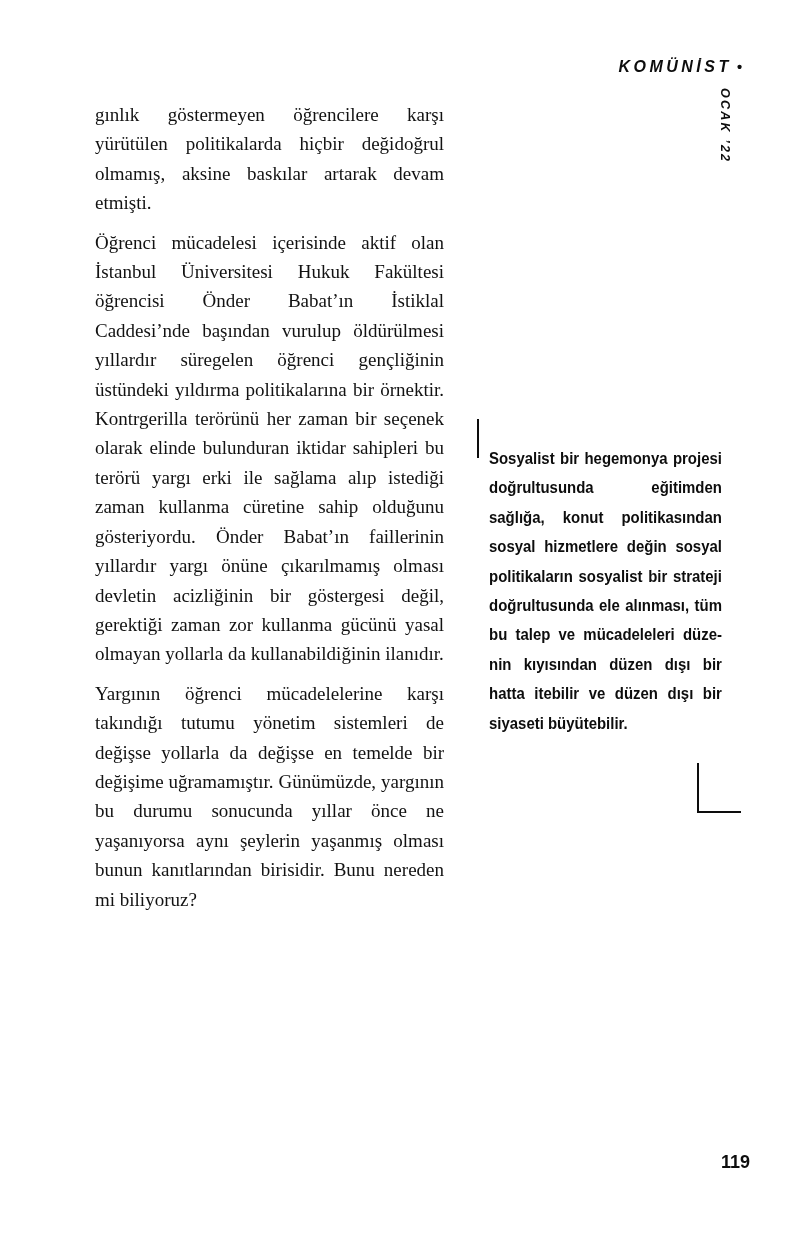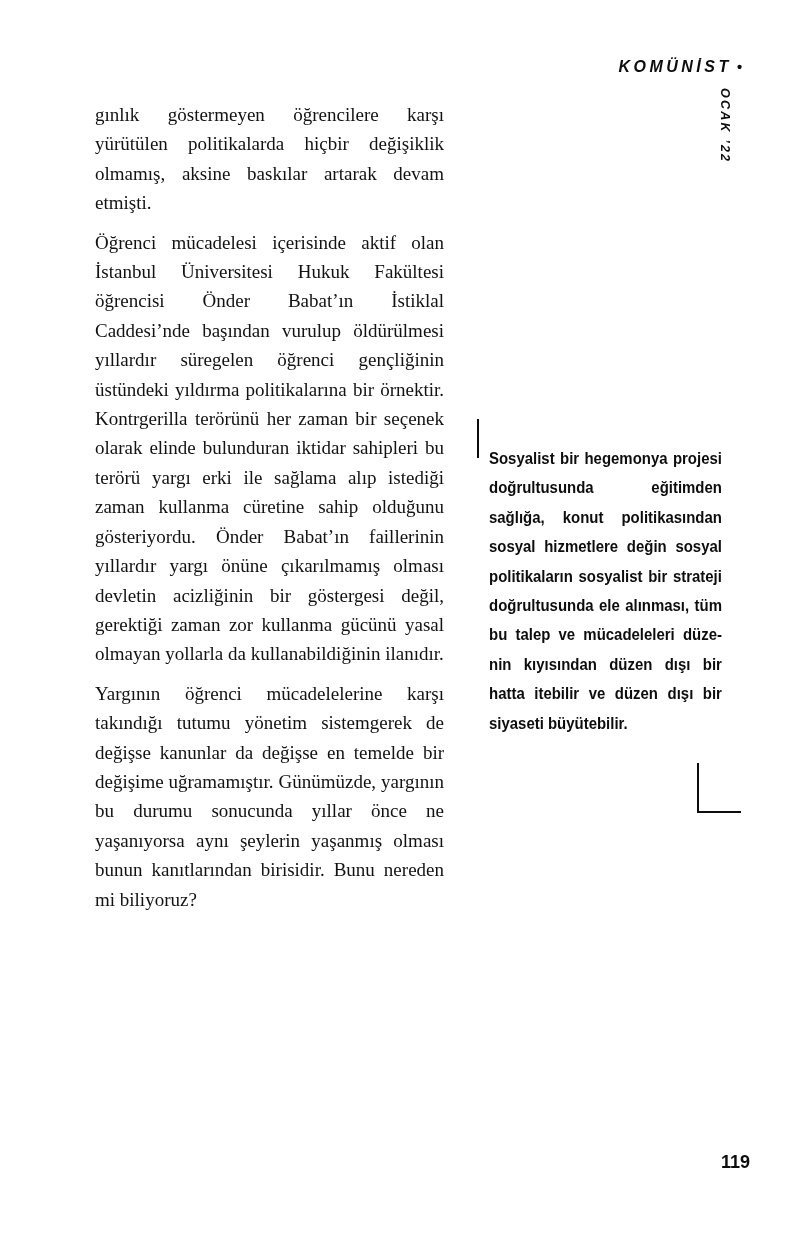--- a/index.html
+++ b/index.html
@@ -105,23 +105,23 @@
 
 <div class="page">
 
   <div class="journal-title">
     <span>KOMÜNİST</span><span class="journal-bullet">•</span>
   </div>
 
   <div class="issue-date">OCAK ’22</div>
 
   <div class="article">
-    <p class="para">gınlık göstermeyen öğrencilere karşı yürütülen politikalarda hiçbir deği­şiklik olmamış, aksine baskılar artarak devam etmişti.</p>
+    <p class="para">gınlık göstermeyen öğrencilere karşı yürütülen politikalarda hiçbir deği­doğrul olmamış, aksine baskılar artarak devam etmişti.</p>
     <p class="para">Öğrenci mücadelesi içerisinde ak­tif olan İstanbul Üniversitesi Hukuk Fakültesi öğrencisi Önder Babat’ın İstiklal Caddesi’nde başından vurulup öldürülmesi yıllardır süregelen öğ­renci gençliğinin üstündeki yıldırma politikalarına bir örnektir. Kontrge­rilla terörünü her zaman bir seçenek olarak elinde bulunduran iktidar sa­hipleri bu terörü yargı erki ile sağlama alıp istediği zaman kullanma cüretine sahip olduğunu gösteriyordu. Ön­der Babat’ın faillerinin yıllardır yargı önüne çıkarılmamış olması devletin acizliğinin bir göstergesi değil, gerek­tiği zaman zor kullanma gücünü yasal olmayan yollarla da kullanabildiğinin ilanıdır.</p>
-    <p class="para">Yargının öğrenci mücadelelerine kar­şı takındığı tutumu yönetim sistem­gerek de değişse kanunlar da değişse en temelde bir değişime uğramamıştır. Günümüzde, yargının bu durumu sonucunda yıllar önce ne yaşanıyorsa aynı şeylerin yaşanmış olması bunun kanıtlarından birisidir. Bunu nereden mi biliyoruz?</p>
+    <p class="para">Yargının öğrenci mücadelelerine kar­şı takındığı tutumu yönetim sistem­leri de değişse yollarla da değişse en temelde bir değişime uğramamıştır. Günümüzde, yargının bu durumu sonucunda yıllar önce ne yaşanıyorsa aynı şeylerin yaşanmış olması bunun kanıtlarından birisidir. Bunu nereden mi biliyoruz?</p>
   </div>
 
   <div class="quote-bracket-top"></div>
 
   <aside class="pullquote">
     <p>Sosyalist bir hegemonya projesi doğrultusunda eği­timden sağlığa, konut politi­kasından sosyal hizmetlere değin sosyal politikaların sosyalist bir strateji doğrul­tusunda ele alınması, tüm bu talep ve mücadeleleri düze­nin kıyısından düzen dışı bir hatta itebilir ve düzen dışı bir siyaseti büyütebilir.</p>
   </aside>
 
   <div class="quote-bracket-bottom"></div>
 

